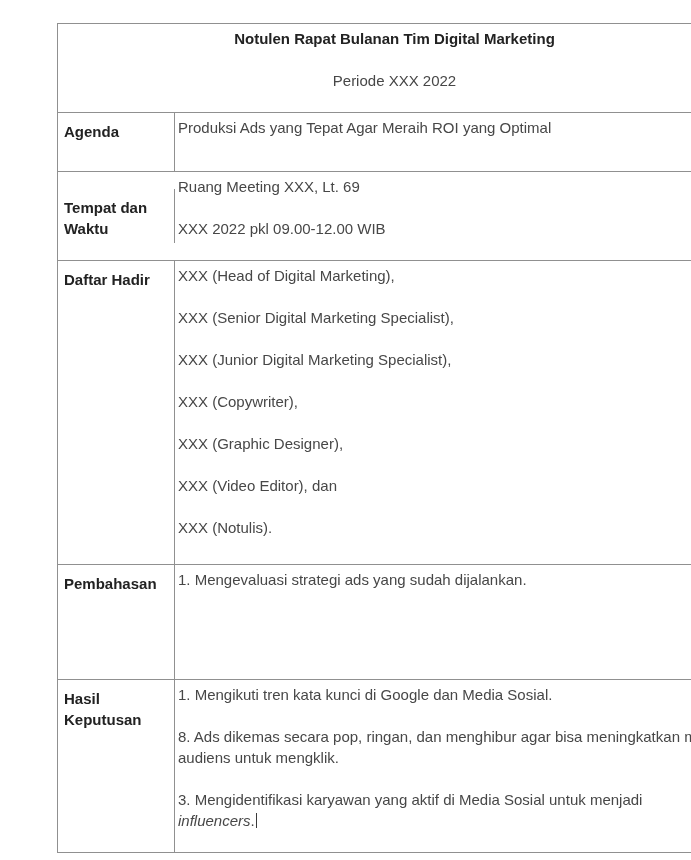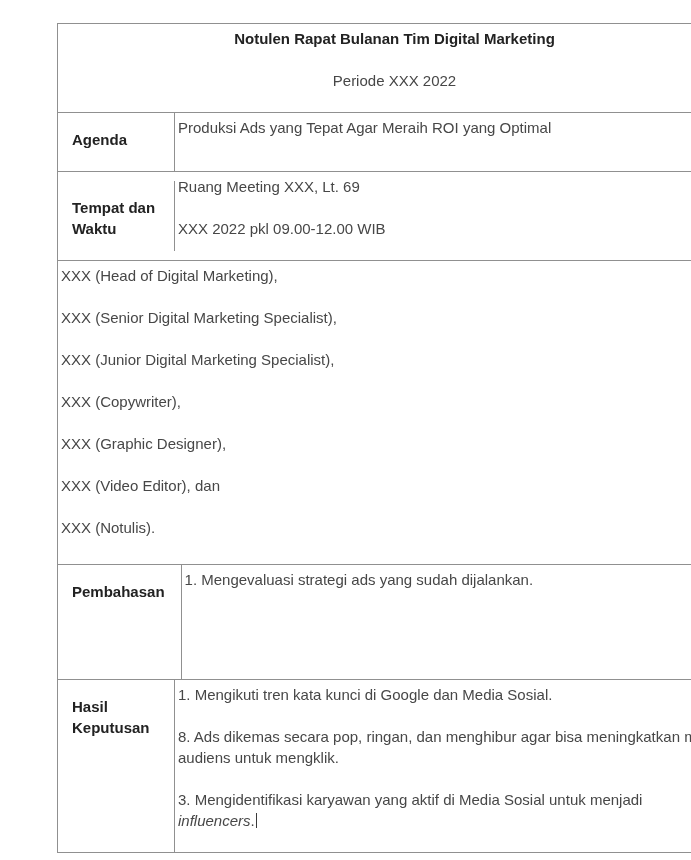--- a/index.html
+++ b/index.html
@@ -33,21 +33,21 @@
     text-align:center;
   }
   p{margin:0 0 21px 0;line-height:21px;font-size:15px;color:var(--body-text);}
   .title{font-weight:bold;color:var(--heading-text);font-size:15px;}
   .subtitle{font-size:15px;text-align:center;}
   .label-cell{
     flex:0 0 117px;
     border-right:1px solid var(--border);
     padding:4px 4px 0 2px;
   }
-  .label{font-weight:bold;color:var(--heading-text);margin:12px;}
+  .label{font-weight:bold;color:var(--heading-text);margin:4px;}
   .content-cell{
     flex:1;
     padding:4px 8px 0 3px;
     position:relative;
   }
   .italic{font-style:italic;}
   .caret{
     display:inline-block;width:1px;height:15px;
     background:#3a3a3a;vertical-align:-2px;margin-left:1px;
   }
@@ -98,20 +98,23 @@
     <div class="label-cell">
       <p class="label">Tempat dan Waktu</p>
     </div>
     <div class="content-cell">
             <p>Ruang Meeting XXX, Lt. 69</p>
             <p>XXX 2022 pkl 09.00-12.00 WIB</p>
           </div>
   </div>
 
   <div class="row">
+    <div class="label-cell">
+      <p class="label">Daftar Hadir</p>
+    </div>
     <div class="content-cell">
             <p>XXX (Head of Digital Marketing),</p>
             <p>XXX (Senior Digital Marketing Specialist),</p>
             <p>XXX (Junior Digital Marketing Specialist),</p>
             <p>XXX (Copywriter),</p>
             <p>XXX (Graphic Designer),</p>
             <p>XXX (Video Editor), dan</p>
             <p>XXX (Notulis).</p>
           </div>
   </div>

